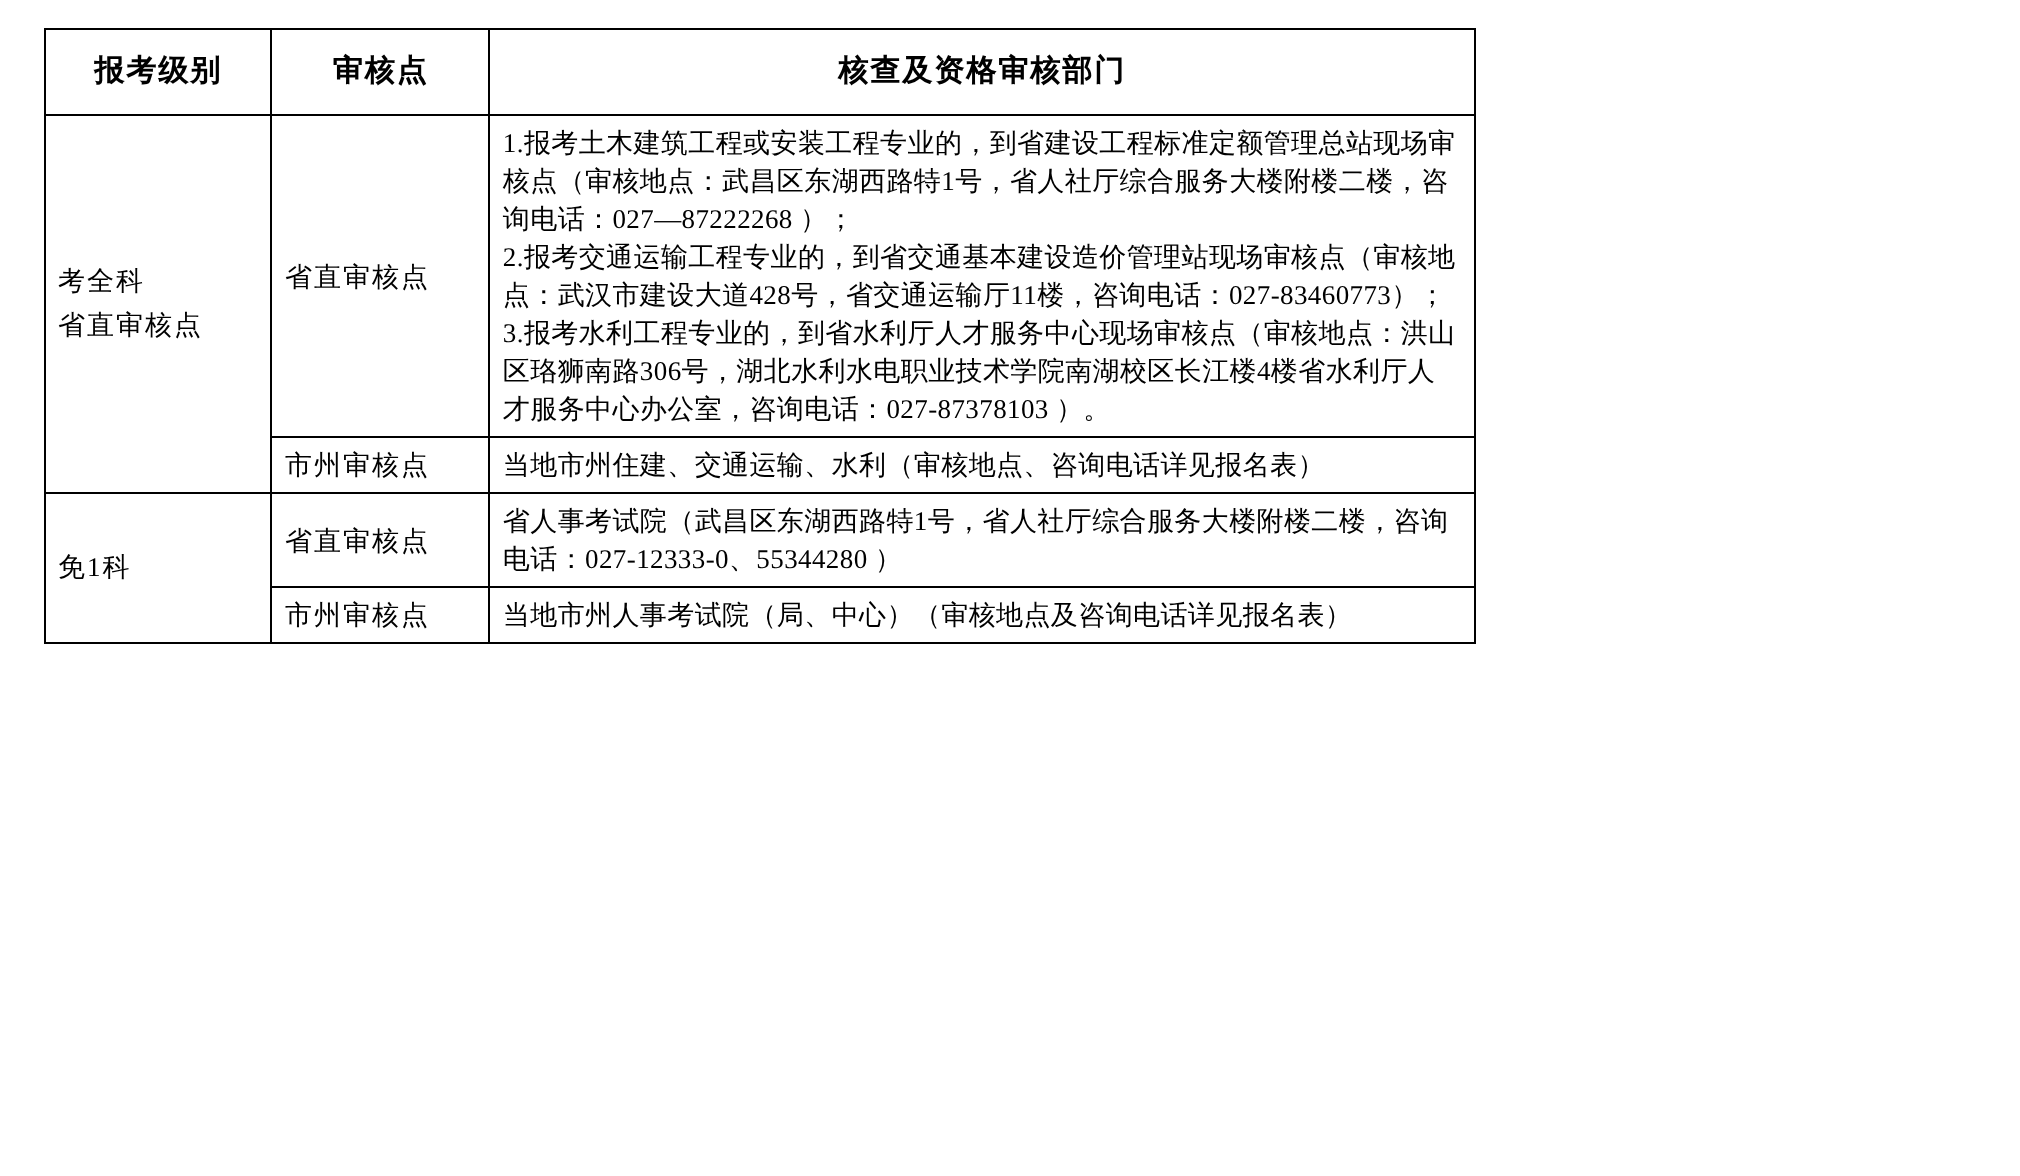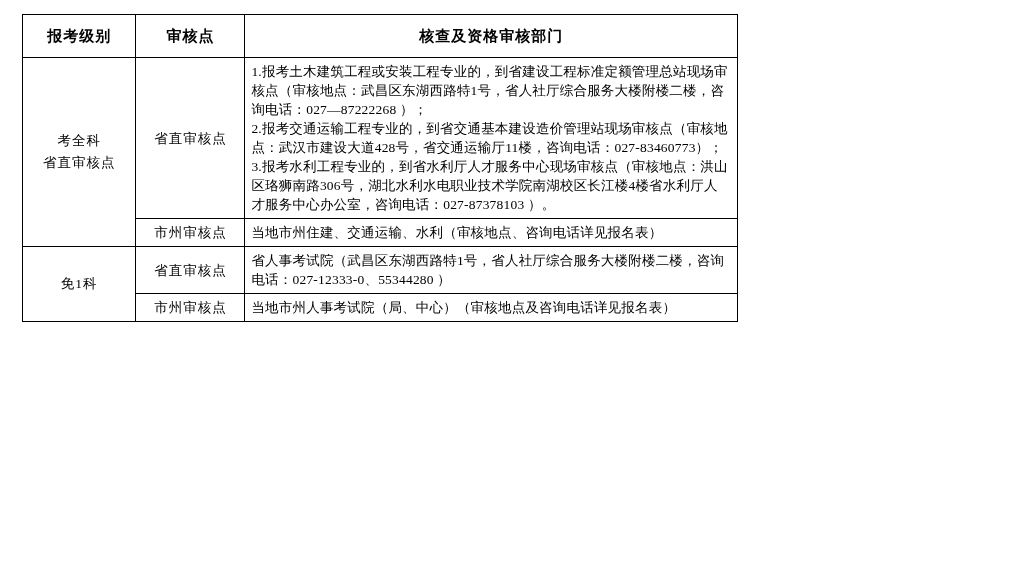--- a/index.html
+++ b/index.html
@@ -59,21 +59,20 @@
     font-weight: bold;
     text-align: center;
     font-size: 15px;
     height: 34px;
     letter-spacing: 1px;
   }
   .col-level { width: 100px; }
   .col-point { width: 96px; }
   .col-dept  { width: 434px; }
   td.center {
-    text-align: center;
     letter-spacing: 1px;
   }
   td.body-cell {
     text-align: left;
     letter-spacing: 0.2px;
   }
   td.body-cell p {
     margin: 0;
   }
   .level-label {

